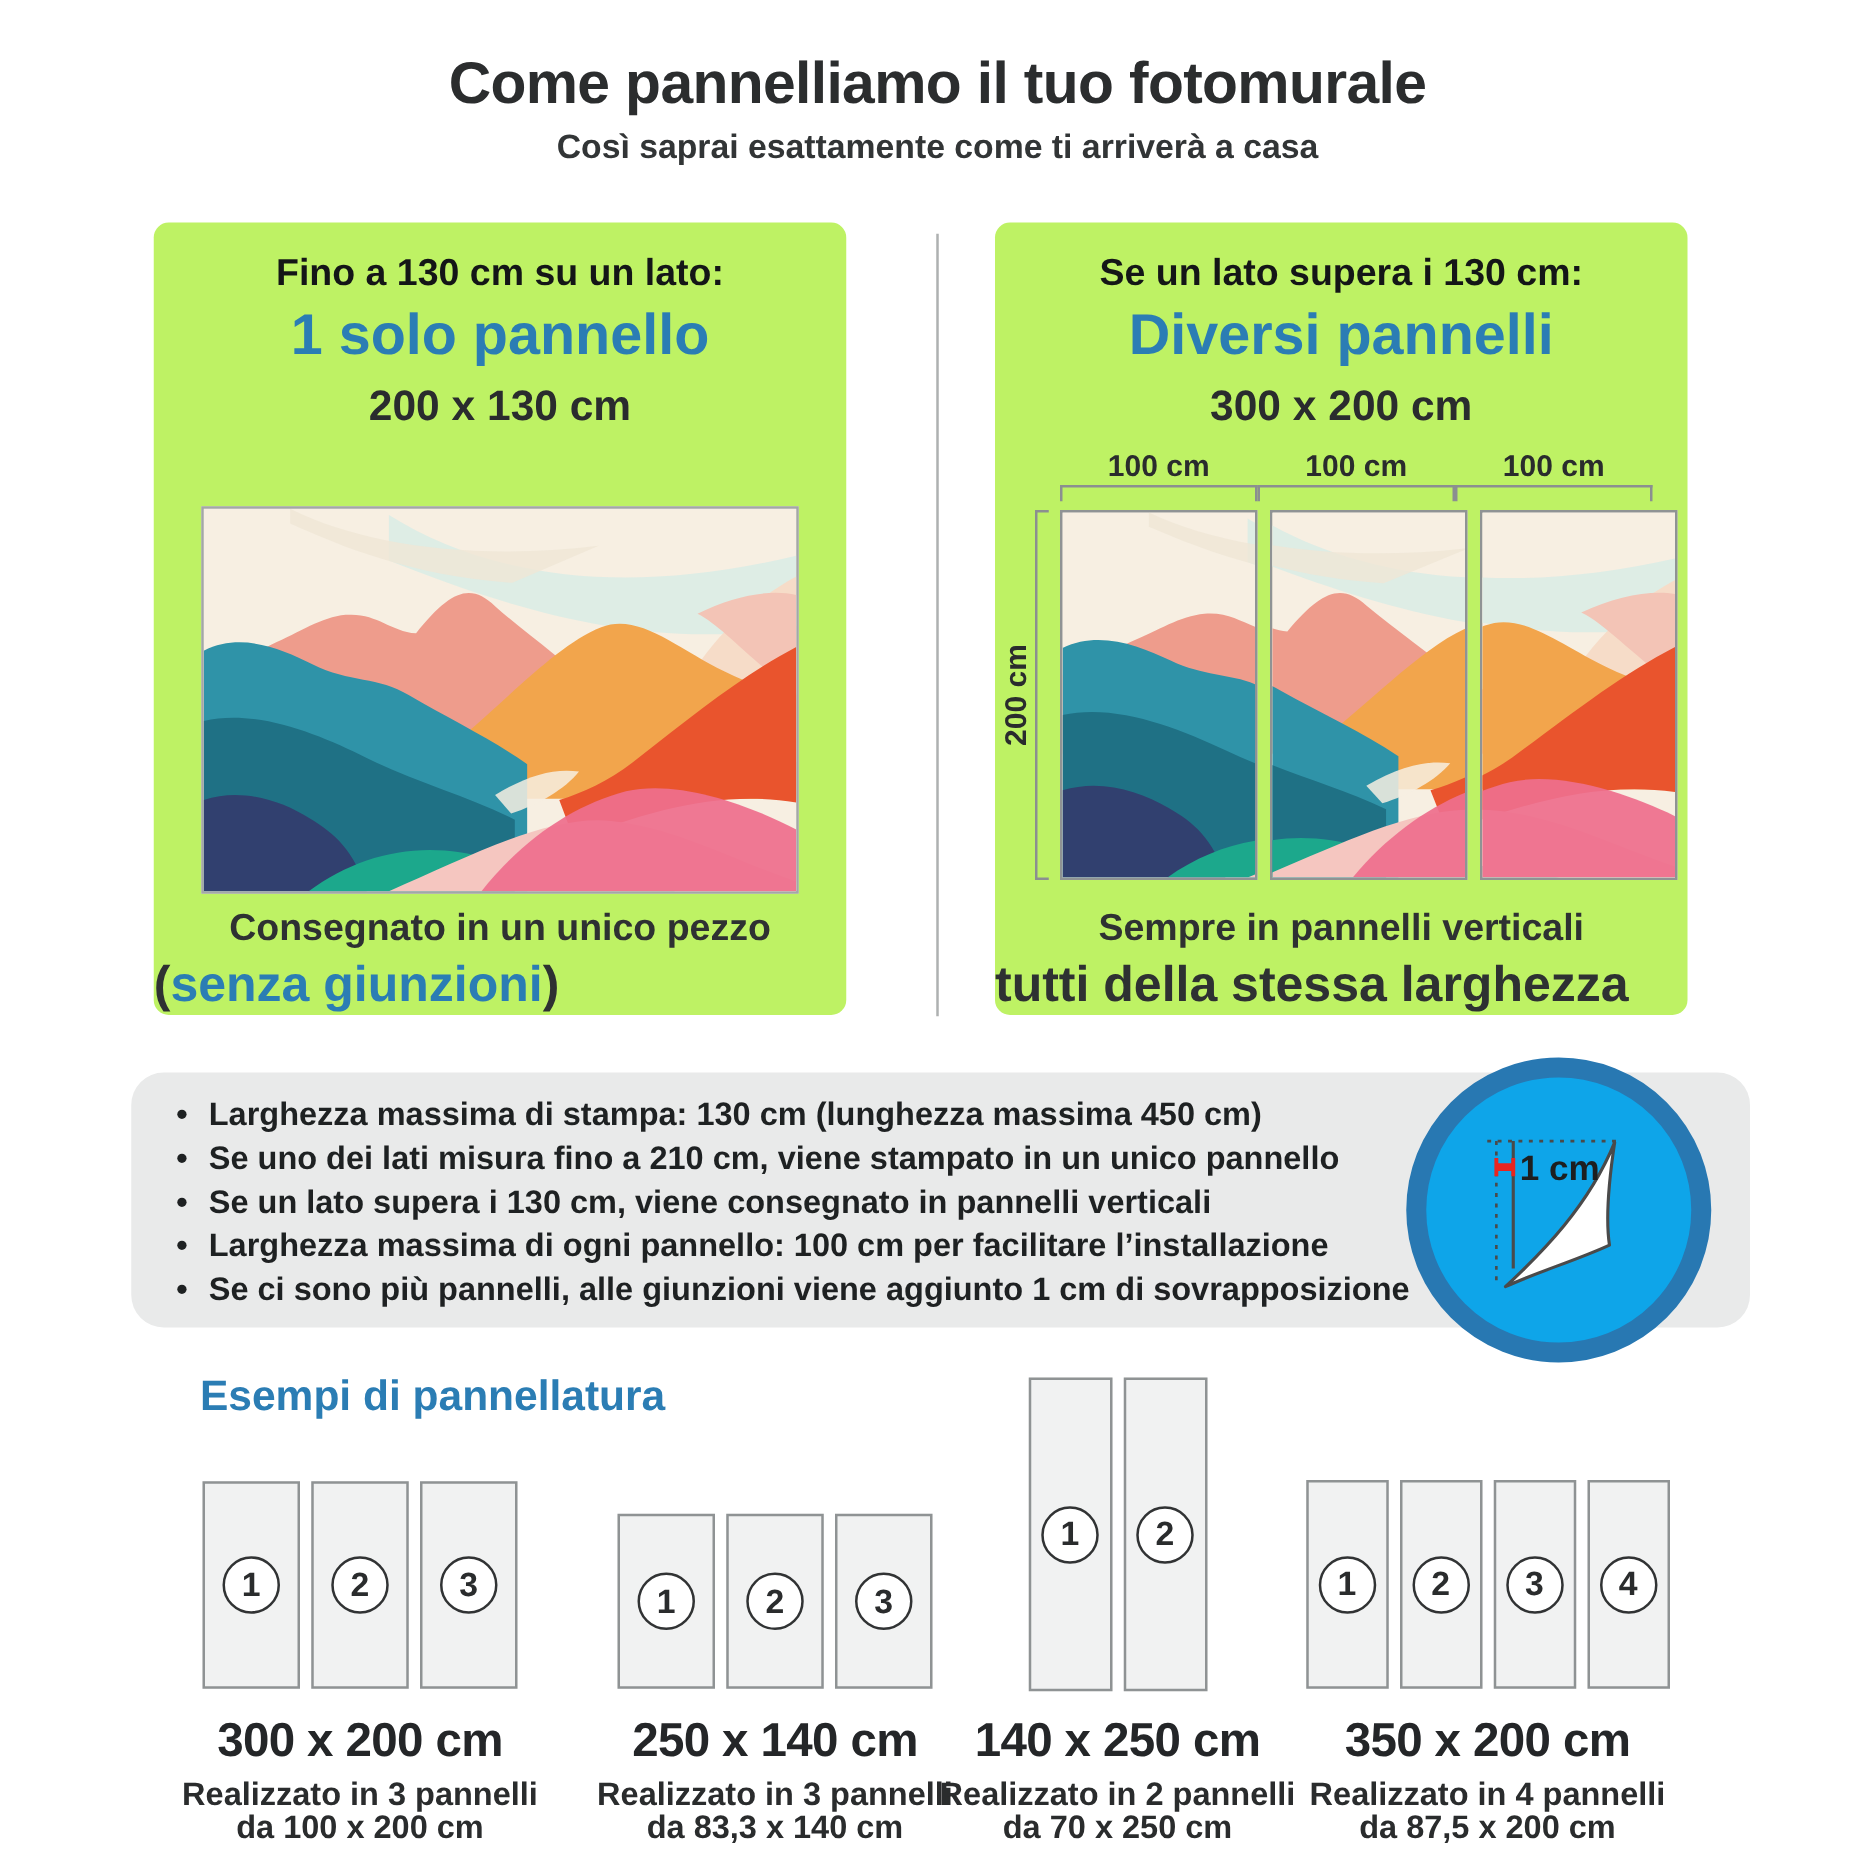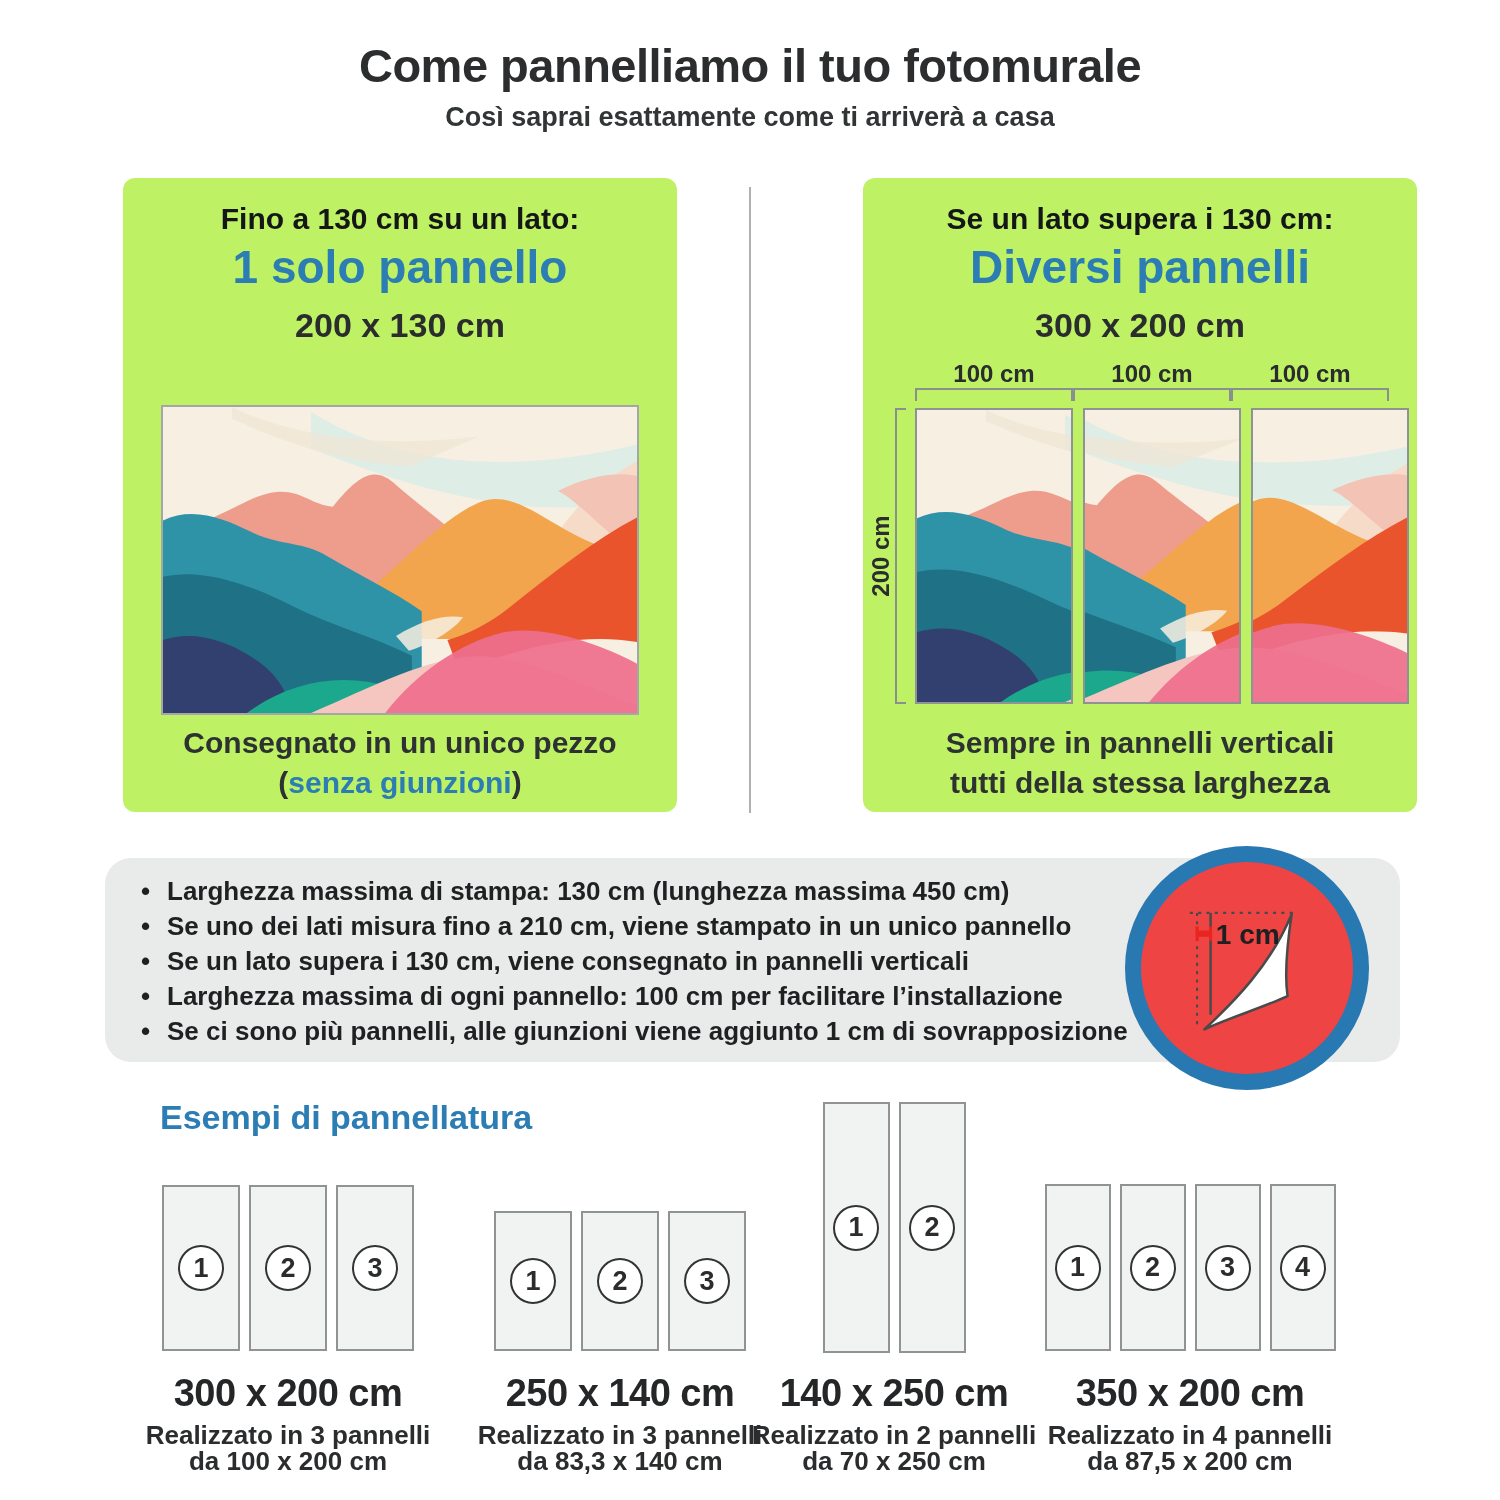--- a/index.html
+++ b/index.html
@@ -8,38 +8,38 @@
 
   
   .hdr-title{position:absolute;top:38px;left:0;width:1500px;text-align:center;
              font-size:47px;font-weight:800;letter-spacing:-.5px;color:#2b2d2e;}
   .hdr-sub{position:absolute;top:102px;left:0;width:1500px;text-align:center;
            font-size:27px;font-weight:700;color:#323536;}
 
   
   .card{position:absolute;top:178px;width:554px;height:634px;background:#bef264;border-radius:12px;}
   .card.left{left:123px;}
-  .card.right{left:863px;}
+  .card.right{left:796px;}
   .card-divider{position:absolute;left:749px;top:187px;width:2px;height:626px;background:#aeb1b1;}
 
   .card .cond{position:absolute;top:24px;left:0;width:100%;text-align:center;
               font-size:30px;font-weight:800;color:#141617;}
   .card .res{position:absolute;top:62px;left:0;width:100%;text-align:center;
              font-size:46px;font-weight:800;color:#2b7db4;}
   .card .size{position:absolute;top:128px;left:0;width:100%;text-align:center;
               font-size:34px;font-weight:800;color:#2a2c2e;}
 
   .single-image{position:absolute;left:38px;top:227px;width:478px;height:310px;
                 border:2px solid #a3a7a7;box-sizing:border-box;background:#f7efe2;}
   .single-image svg{display:block;width:100%;height:100%;}
 
   .card .cap1{position:absolute;top:548px;left:0;width:100%;text-align:center;
               font-size:30px;font-weight:600;color:#2e3132;}
-  .card .cap2{position:absolute;top:588px;left:0;width:100%;text-align:center;
-              font-size:30px;font-weight:600;color:#2e3132;}
+  .card .cap2{position:absolute;top:588px;left:0;width:100%;
+              font-size:40px;font-weight:600;color:#2e3132;}
   .cap2 .blue{color:#2b7db4;font-weight:700;}
 
   
   .dims-top{position:absolute;left:52px;top:182px;width:494px;display:flex;}
   .dim-col{width:158px;}
   .dim-col .dim-label{text-align:center;font-size:24px;font-weight:600;color:#2a2c2d;height:28px;}
   .dim-col .bracket-h{height:11px;border-top:2px solid #8b8f90;border-left:2px solid #8b8f90;
                       border-right:2px solid #8b8f90;}
   .panels3{position:absolute;left:52px;top:230px;width:494px;height:296px;display:flex;gap:10px;}
   .panels3 .panel{width:158px;height:296px;border:2px solid #8f9394;box-sizing:border-box;
@@ -52,21 +52,21 @@
   .dim-left-label{position:absolute;left:-62px;top:364px;width:160px;text-align:center;
                   font-size:24px;font-weight:600;color:#2a2c2d;transform:rotate(-90deg);}
 
   
   .notes-box{position:absolute;left:105px;top:858px;width:1295px;height:204px;
              background:#e9eaea;border-radius:26px;}
   .notes-list{position:absolute;left:36px;top:16px;margin:0;padding:0;list-style:none;}
   .notes-list li{font-size:26px;font-weight:600;color:#1e2122;line-height:35px;white-space:nowrap;}
   .notes-list li .dot{display:inline-block;width:26px;text-align:left;}
 
-  .badge{position:absolute;left:1125px;top:846px;width:212px;height:212px;background:#ef4444;
+  .badge{position:absolute;left:1125px;top:846px;width:212px;height:212px;background:#0ea5e9;
          border:16px solid #2878b2;border-radius:50%;box-sizing:content-box;}
   .badge svg{position:absolute;left:28px;top:26px;}
 
   
   .ex-heading{position:absolute;left:160px;top:1098px;font-size:34px;font-weight:800;color:#2b7db4;}
   .example{position:absolute;top:1090px;width:320px;}
   .example .prow{display:flex;justify-content:center;gap:9px;}
   .example .panel{background:#f1f2f2;border:2px solid #8f9394;box-sizing:border-box;
                   display:flex;align-items:center;justify-content:center;}
   .num-circle{width:46px;height:46px;border-radius:50%;background:#ffffff;border:2.5px solid #313334;

